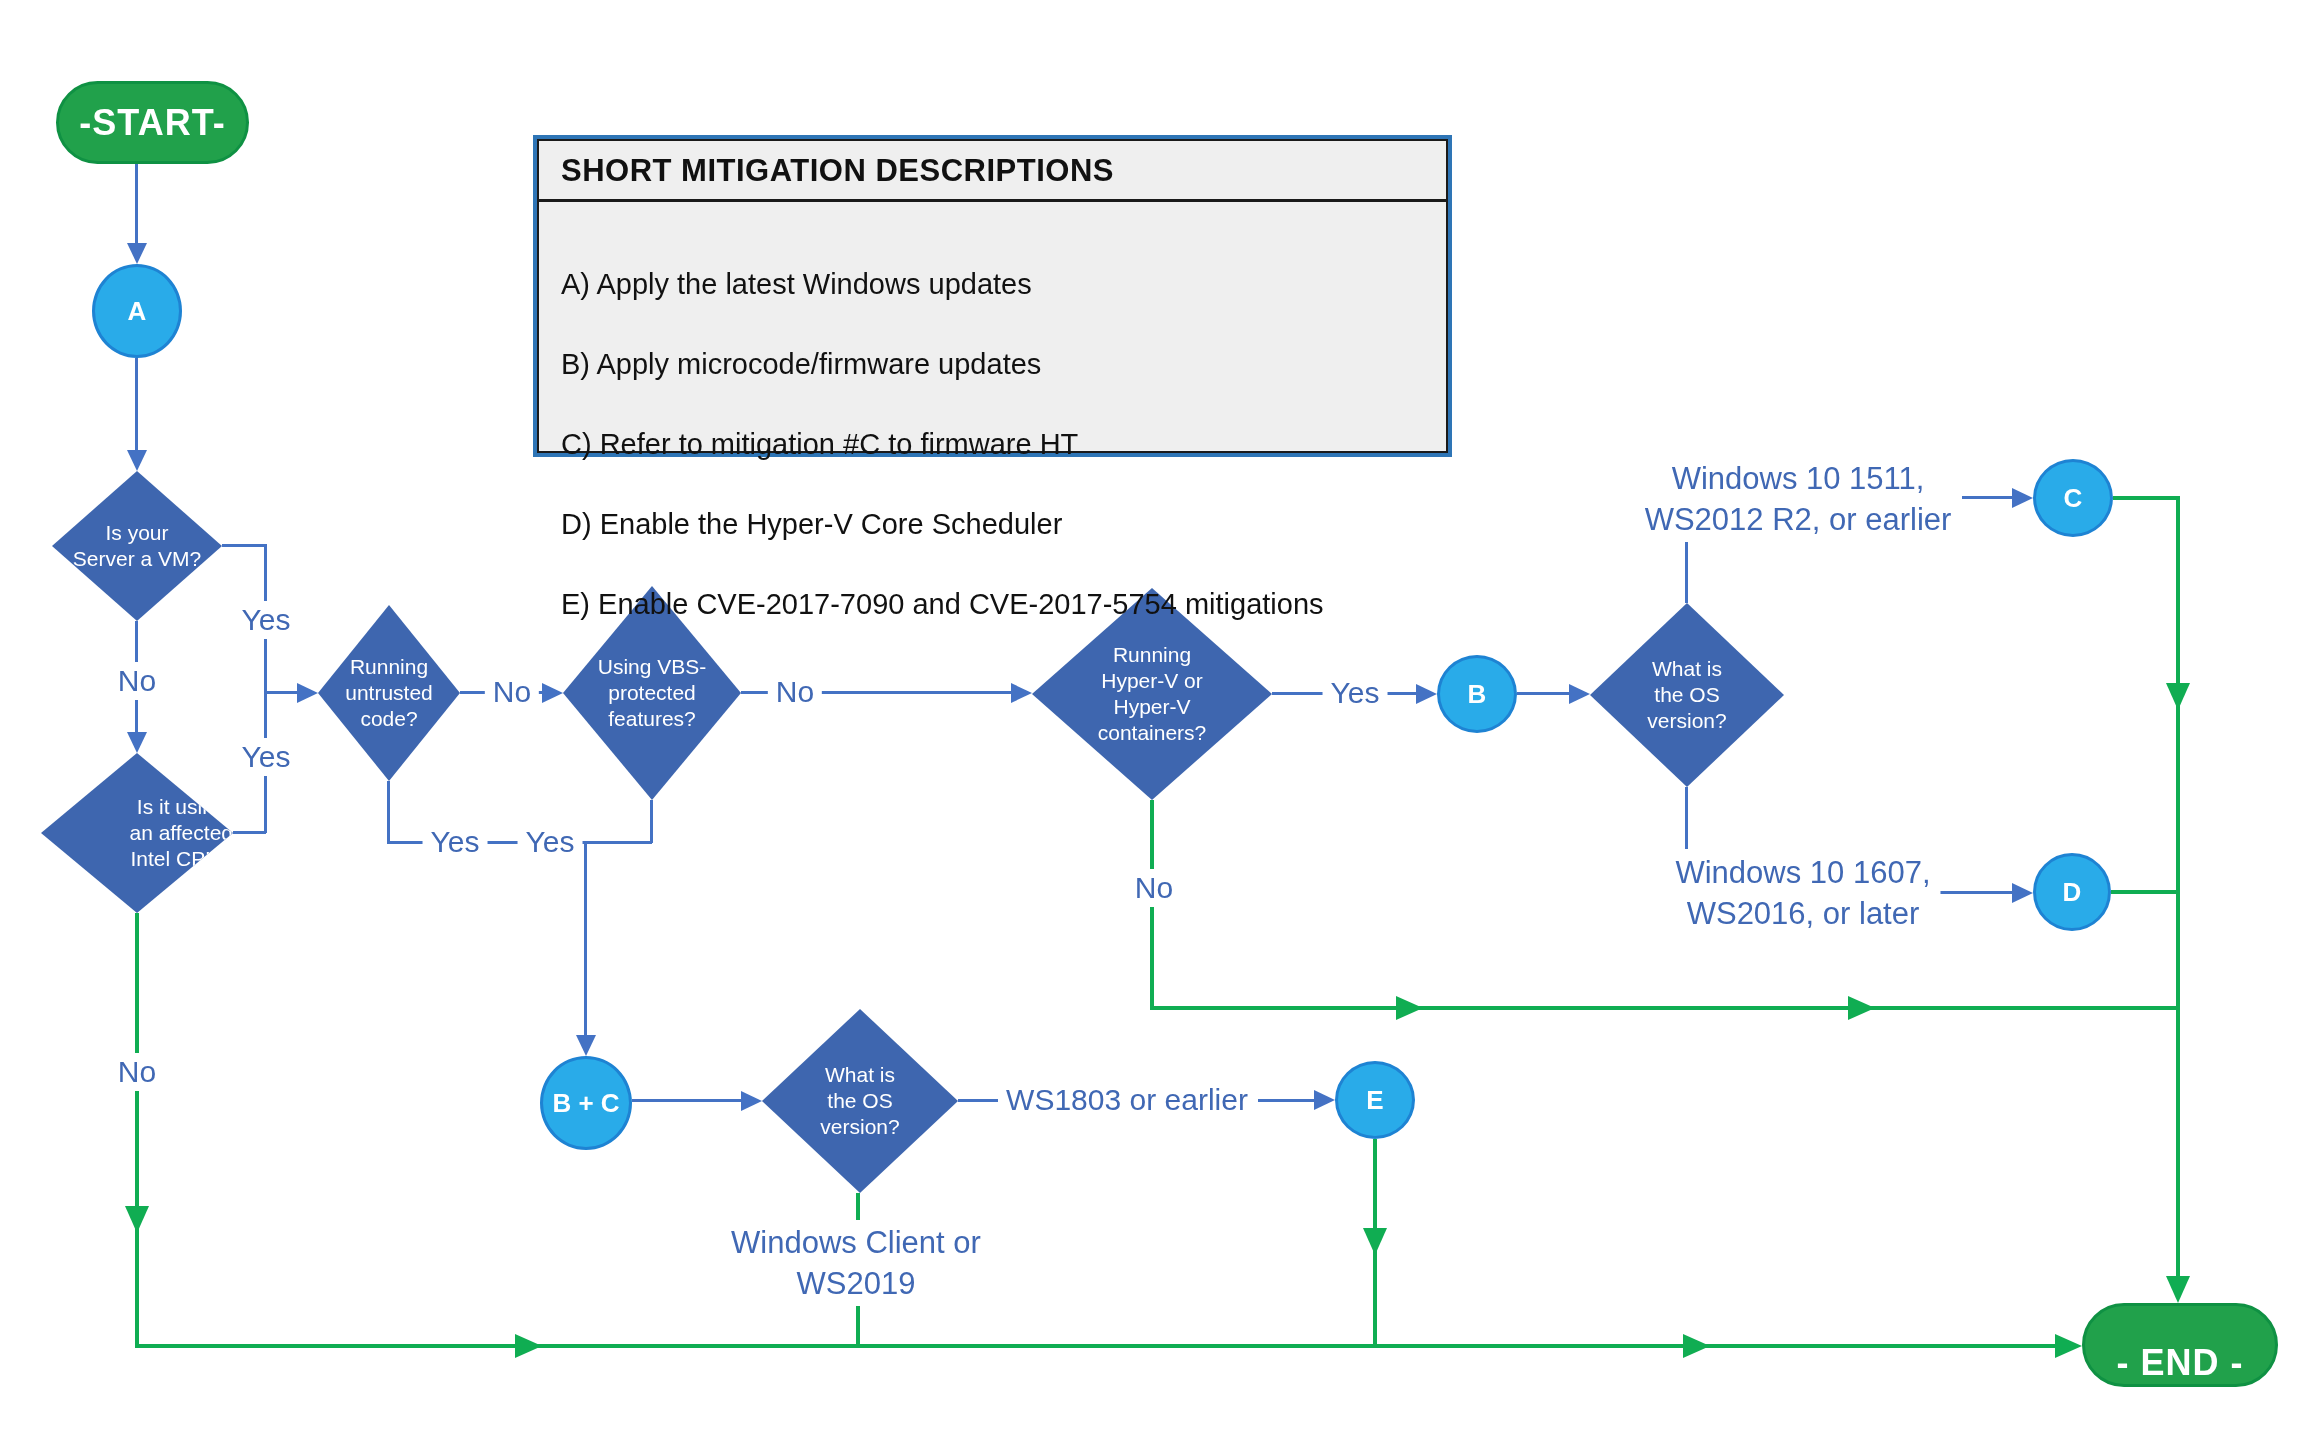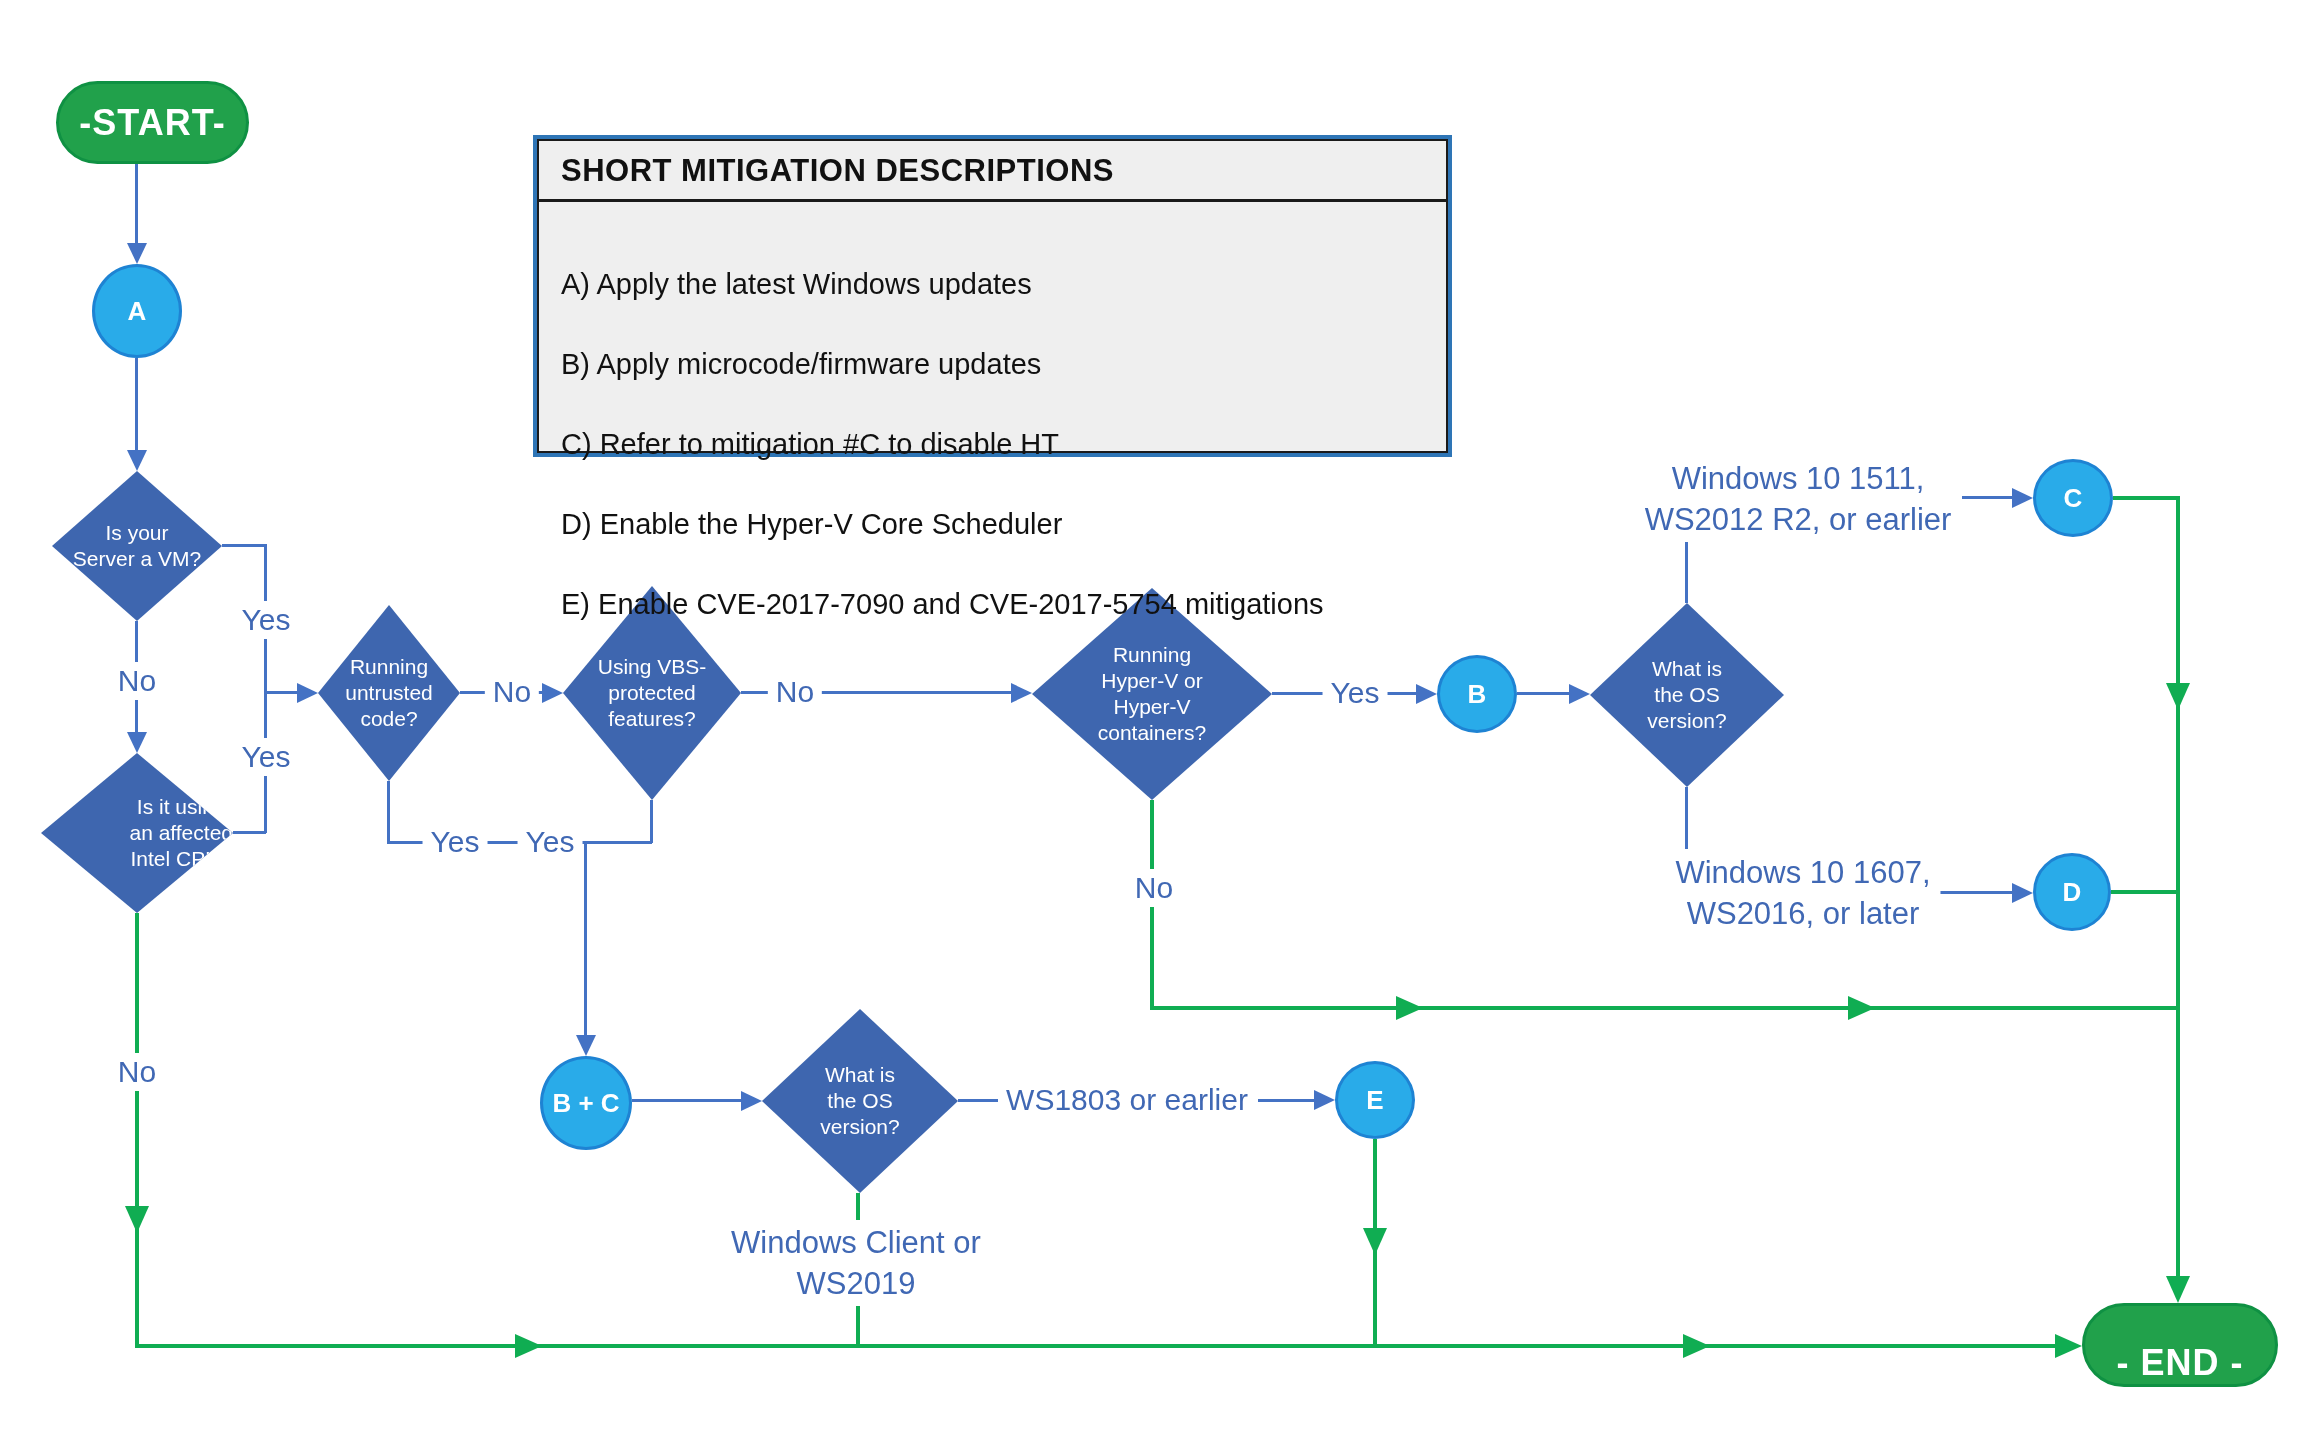--- a/index.html
+++ b/index.html
@@ -200,20 +200,20 @@
   <div class="lbl" style="left:1127px;top:1100px;">WS1803 or earlier</div>
   <div class="lbl multi" style="left:856px;top:1263px;">Windows Client or
 WS2019</div>
 
   <div class="legend">
     <div class="legend-inner">
       <div class="legend-title">SHORT MITIGATION DESCRIPTIONS</div>
       <div class="legend-items">
         <div>A) Apply the latest Windows updates</div>
         <div>B) Apply microcode/firmware updates</div>
-        <div>C) Refer to mitigation #C to disable HT</div>
+        <div>C) Refer to mitigation #C to firmware HT</div>
         <div>D) Enable the Hyper-V Core Scheduler</div>
         <div>E)  Enable CVE-2017-7090 and CVE-2017-5754 mitigations</div>
       </div>
     </div>
   </div>
 
 </div>
 
 </body></html>

